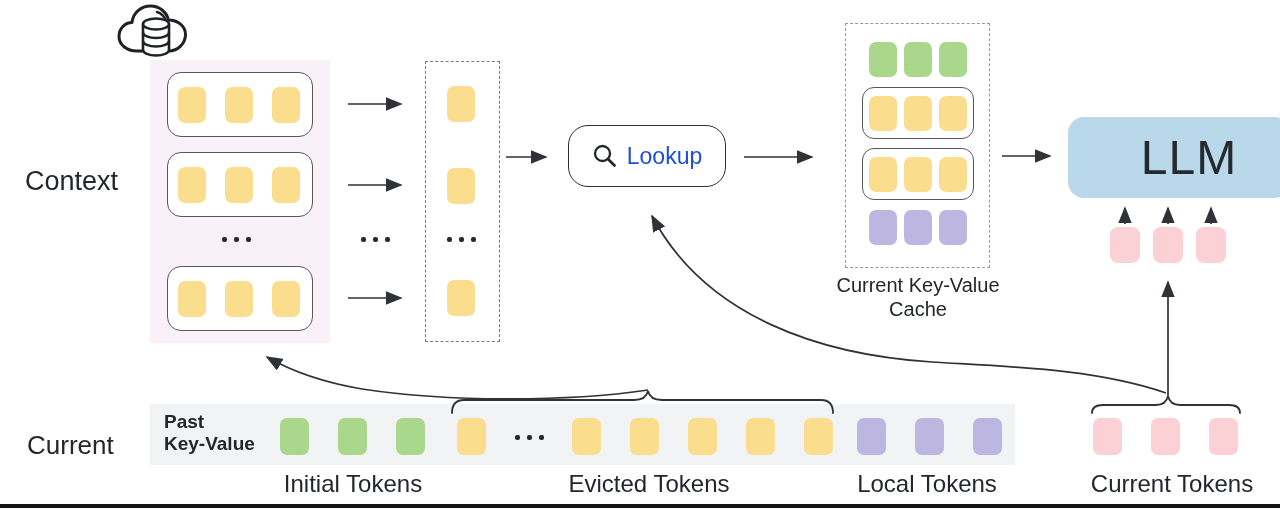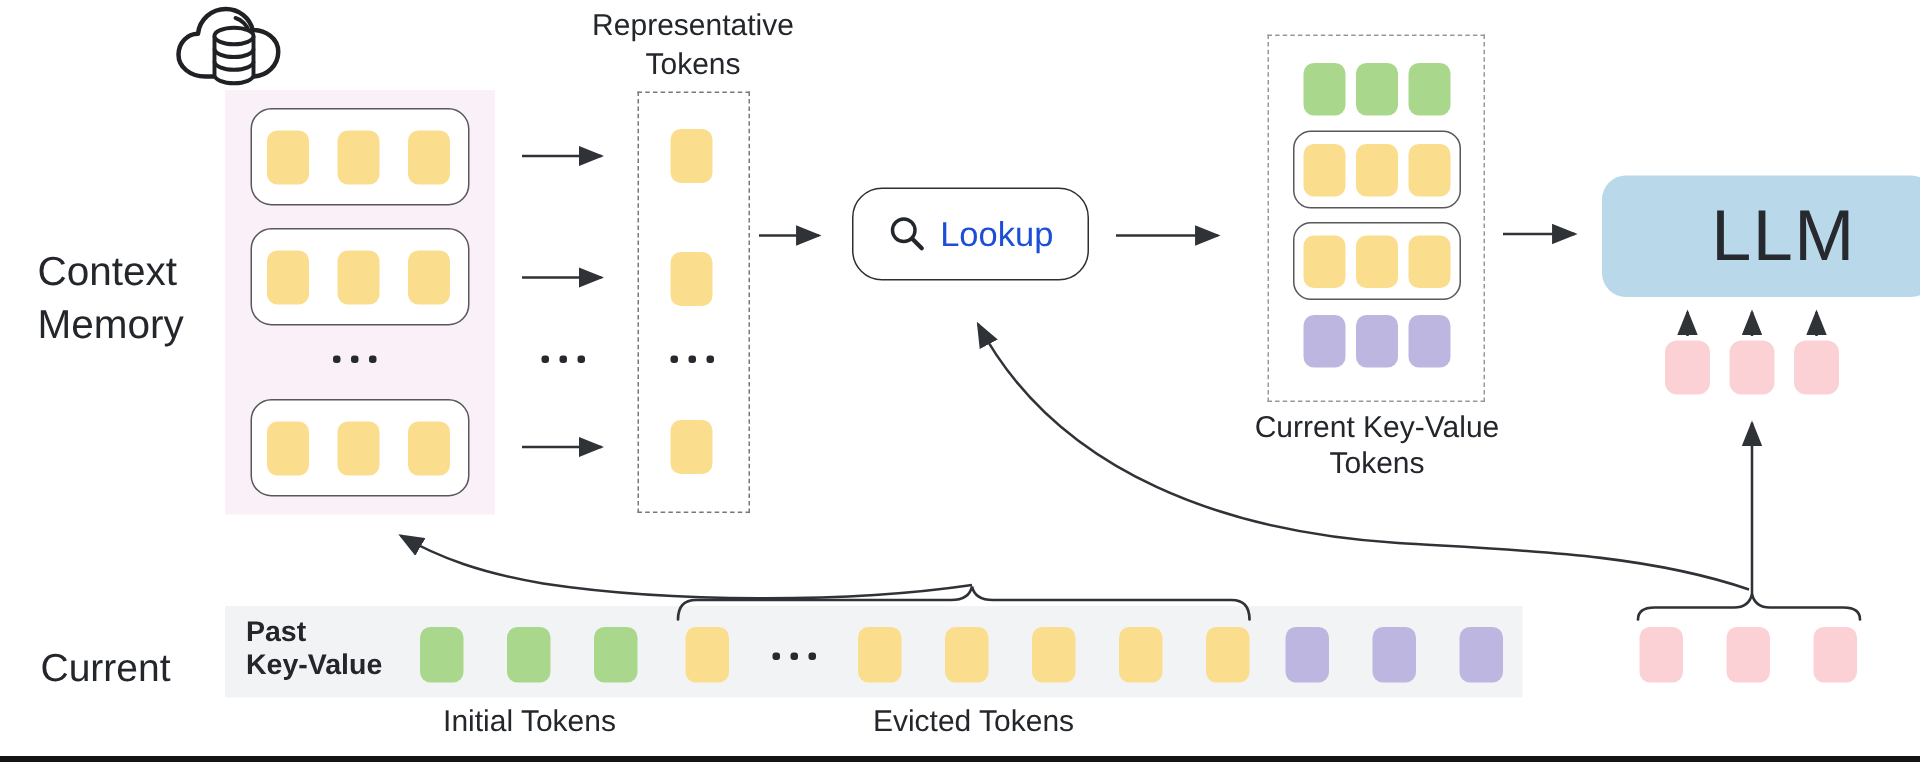--- a/index.html
+++ b/index.html
@@ -28,42 +28,41 @@
   .dots i{width:5px;height:5px;border-radius:2px;background:#26292e;}
   
   .lookup{background:#fff;border:1.7px solid #2b2e33;border-radius:20px;display:flex;align-items:center;justify-content:center;gap:9px;box-sizing:border-box;}
   .lookup .txt{font-size:23px;color:#1d4ed8;}
   
   .cache-ctr{background:#fff;border:1.2px solid #57575c;border-radius:12px;display:flex;align-items:center;justify-content:center;gap:7px;box-sizing:border-box;}
   
   .llm-box{border-radius:16px;display:flex;align-items:center;justify-content:center;font-size:48px;letter-spacing:1px;color:#26292e;padding-left:20px;}
   
   .strip{background:#f2f3f4;}
-  .center-label{transform:translateX(-50%);white-space:nowrap;font-size:20px;}
+  .center-label{transform:translateX(-50%);white-space:nowrap;font-size:24px;}
   .two-line{text-align:center;font-size:20px;line-height:26px;white-space:nowrap;}
   svg{display:block;}
   .overlay{pointer-events:none;}
 </style>
 </head>
 <body>
 
 <div id="canvas">
 
   <svg class="abs" style="left:112px;top:1px;" width="82" height="64" viewBox="0 0 82 64">
     <path d="M25,50 C14.5,50 7,43.5 7,35.5 C7,27.5 13,21.5 20,21.5 C21,12 29,5 38.5,5 C47.5,5 54.5,11 56.5,19 C65,19 73.5,24.5 73.5,33.5 C73.5,42.5 66,50 56.5,50 Z" fill="none" stroke="#1f2125" stroke-width="3" stroke-linejoin="round"></path>
     <path d="M45,11 C49,12 53,16 54,20" fill="none" stroke="#1f2125" stroke-width="2.6" stroke-linecap="round"></path>
     <path d="M31,23 L31,49 A13,5.5 0 0 0 57,49 L57,23" fill="#ffffff" stroke="#1f2125" stroke-width="2.6"></path>
     <ellipse cx="44" cy="23" rx="13" ry="5.5" fill="#ffffff" stroke="#1f2125" stroke-width="2.6"></ellipse>
     <path d="M31,31.5 A13,5.5 0 0 0 57,31.5" fill="none" stroke="#1f2125" stroke-width="2.6"></path>
     <path d="M31,40 A13,5.5 0 0 0 57,40" fill="none" stroke="#1f2125" stroke-width="2.6"></path>
   </svg>
 
   <div class="abs" style="left:25px;top:164px;font-size:27px;line-height:35px;">
     <div>Context</div>
-    <div>Memory</div>
   </div>
 
   <div class="abs memory-panel" style="left:150px;top:60px;width:180px;height:283px;"></div>
   <div class="abs munit munit-toks tokrow" style="left:167px;top:72px;width:146px;height:65px;">
       <span class="tok" style="background: rgb(251, 221, 142);"></span>
       <span class="tok" style="background: rgb(251, 221, 142);"></span>
       <span class="tok" style="background: rgb(251, 221, 142);"></span>
     </div>
   <div class="abs munit munit-toks tokrow" style="left:167px;top:152px;width:146px;height:65px;">
       <span class="tok" style="background: rgb(251, 221, 142);"></span>
@@ -80,24 +79,20 @@
       <span class="tok" style="background: rgb(251, 221, 142);"></span>
       <span class="tok" style="background: rgb(251, 221, 142);"></span>
     </div>
 
   <div class="abs dots" style="left:355px;top:232px;width:40px;height:14px;">
       <i></i>
       <i></i>
       <i></i>
     </div>
 
-  <div class="abs two-line" style="left:362px;top:4px;width:200px;">
-    <div>Representative</div>
-    <div>Tokens</div>
-  </div>
   <div class="abs dashed" style="left:425px;top:61px;width:75px;height:281px;"></div>
   <div class="abs rep-toks tokrow" style="left:447px;top:86px;">
       <span class="tok" style="background: rgb(251, 221, 142);"></span>
     </div>
   <div class="abs rep-toks tokrow" style="left:447px;top:168px;">
       <span class="tok" style="background: rgb(251, 221, 142);"></span>
     </div>
   <div class="abs dots" style="left:441px;top:232px;width:40px;height:14px;">
       <i></i>
       <i></i>
@@ -131,21 +126,21 @@
       <span class="tok" style="background: rgb(251, 221, 142);"></span>
       <span class="tok" style="background: rgb(251, 221, 142);"></span>
     </div>
   <div class="abs cache-toks tokrow" style="left:869px;top:210px;gap:7px;">
       <span class="tok" style="background: rgb(189, 182, 225);"></span>
       <span class="tok" style="background: rgb(189, 182, 225);"></span>
       <span class="tok" style="background: rgb(189, 182, 225);"></span>
     </div>
   <div class="abs two-line" style="left:818px;top:273px;width:200px;line-height:24px;">
     <div>Current Key-Value</div>
-    <div>Tokens</div>
+    <div>Cache</div>
   </div>
 
   <div class="abs llm-box" style="left:1068px;top:117px;width:202px;height:81px;background:#b9d8ea;">LLM</div>
   <div class="abs llm-toks tokrow" style="left:1110px;top:227px;gap:13px;">
       <span class="tok" style="background: rgb(251, 209, 213);"></span>
       <span class="tok" style="background: rgb(251, 209, 213);"></span>
       <span class="tok" style="background: rgb(251, 209, 213);"></span>
     </div>
 
   <div class="abs lbl" style="left:27px;top:430px;font-size:26px;">Current</div>
@@ -180,20 +175,22 @@
       <span class="tok" style="background: rgb(189, 182, 225);"></span>
     </div>
   <div class="abs strip-toks tokrow" style="left:1093px;top:418px;gap:29px;">
       <span class="tok" style="background: rgb(251, 209, 213);"></span>
       <span class="tok" style="background: rgb(251, 209, 213);"></span>
       <span class="tok" style="background: rgb(251, 209, 213);"></span>
     </div>
 
   <div class="abs center-label" style="left:353px;top:470px;">Initial Tokens</div>
   <div class="abs center-label" style="left:649px;top:470px;text-align:right;">Evicted Tokens</div>
+  <div class="abs center-label" style="left:927px;top:470px;">Local Tokens</div>
+  <div class="abs center-label" style="left:1172px;top:470px;">Current Tokens</div>
 
   <div class="abs" style="left:0;top:504px;width:1280px;height:3.5px;background:#141414;"></div>
 
   <svg class="abs overlay" style="left:0;top:0;" width="1280" height="509" viewBox="0 0 1280 509">
     <defs>
       <marker id="ah" viewBox="0 0 10 8" refX="9" refY="4" markerWidth="10" markerHeight="8" orient="auto-start-reverse">
         <path d="M0,0 L10,4 L0,8 Z" fill="#2f3237"></path>
       </marker>
     </defs>
     <g stroke="#2f3237" stroke-width="1.7" fill="none">

